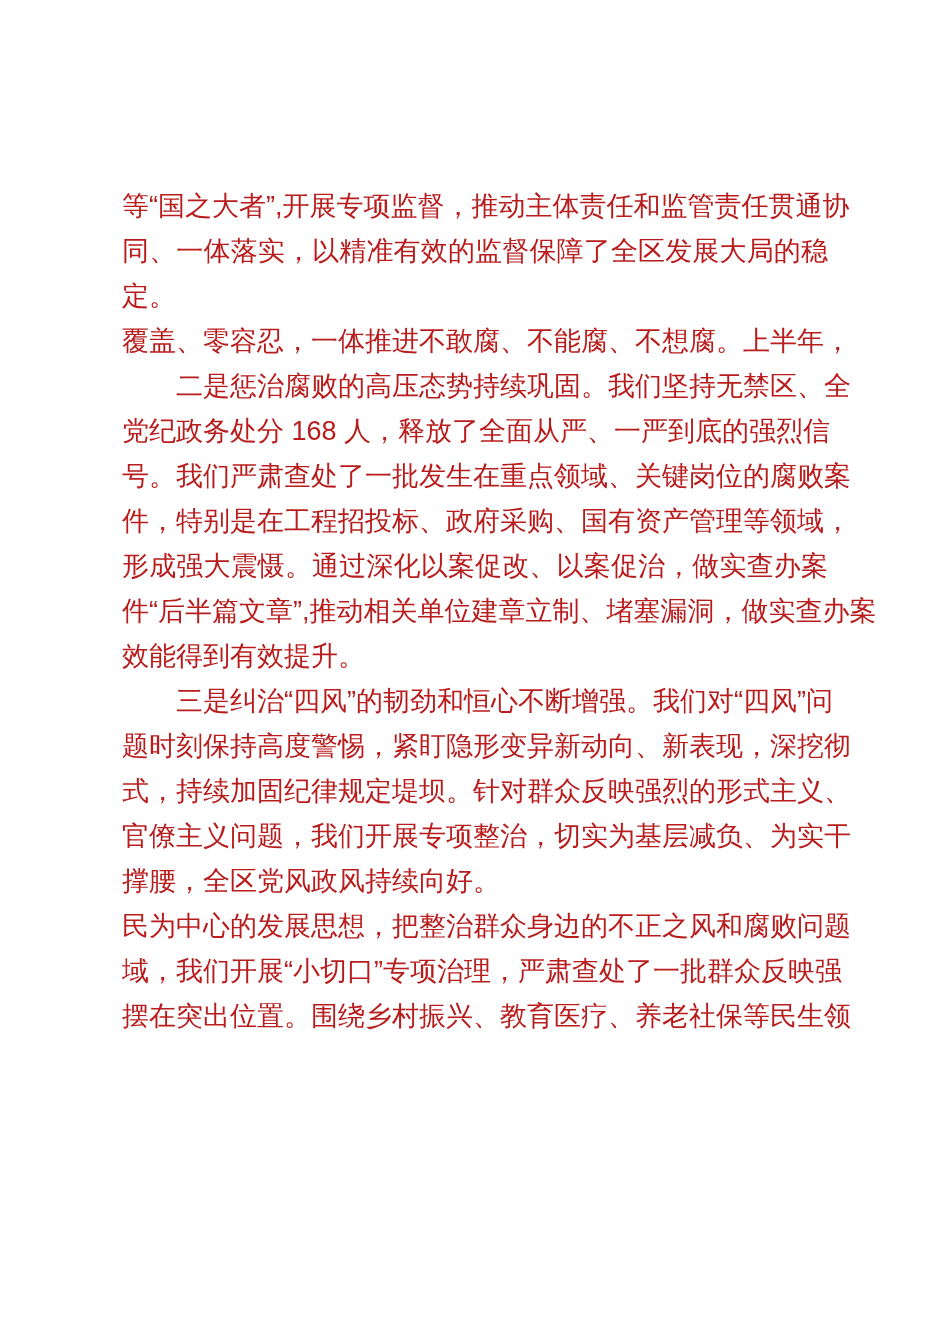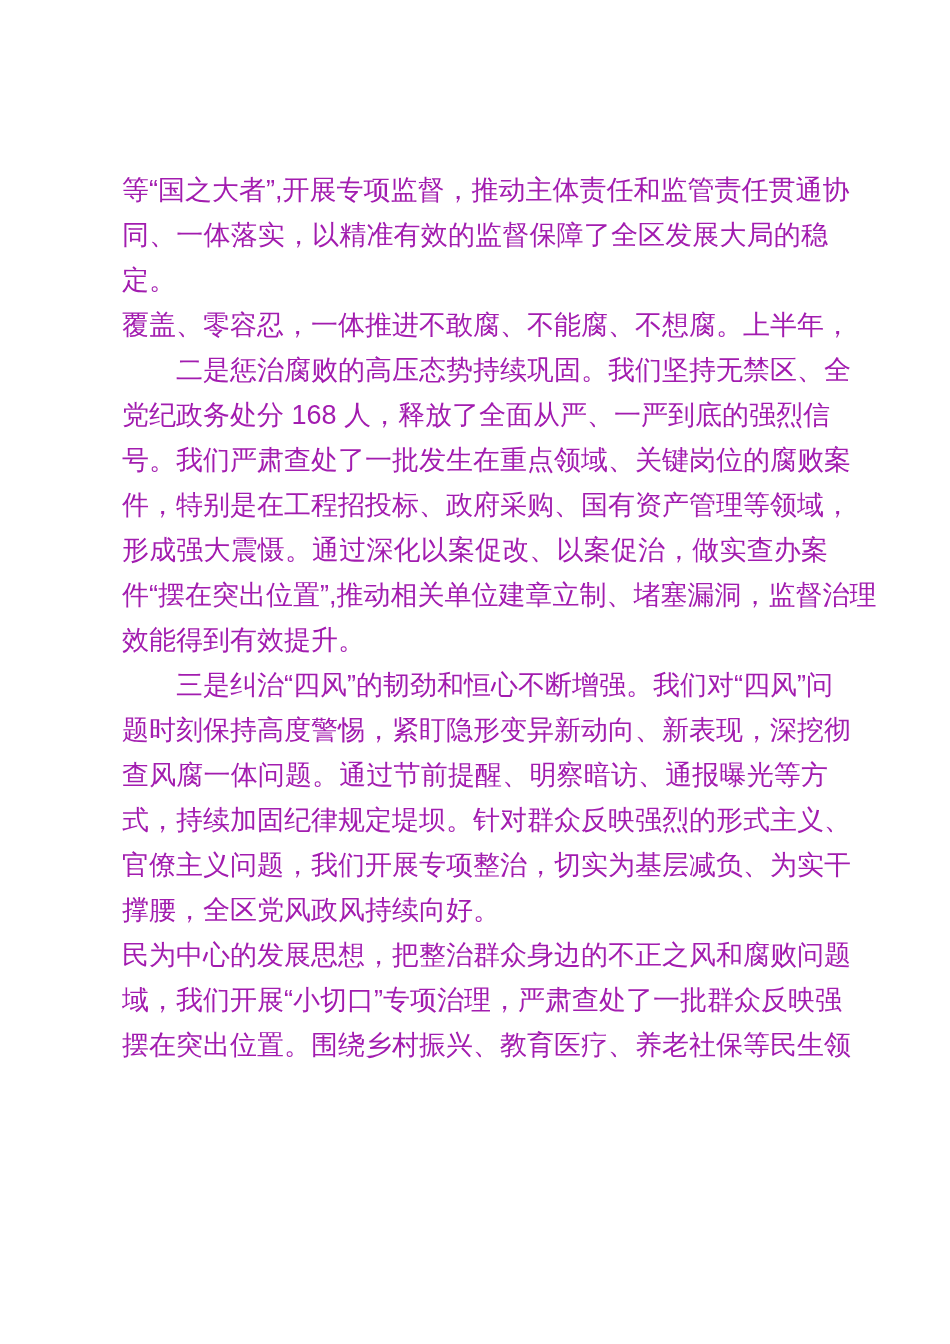--- a/index.html
+++ b/index.html
@@ -15,23 +15,23 @@
   .page {
     position: relative;
     width: 950px;
     height: 1344px;
     background: #ffffff;
     overflow: hidden;
   }
   .doc-content {
     position: absolute;
     left: 122px;
-    top: 168px;
+    top: 184px;
     width: 706px;
-    color: #a21caf;
+    color: #b91c1c;
     font-family: "Liberation Sans", "DejaVu Sans", sans-serif;
     font-size: 27px;
     font-weight: 500;
   }
   .line {
     height: 45px;
     line-height: 45px;
     white-space: nowrap;
     overflow: visible;
     text-align: justify;
@@ -53,25 +53,24 @@
   <div class="doc-content" id="doc-content">
       <div class="line">等“国之大者”,开展专项监督，推动主体责任和监管责任贯通协</div>
       <div class="line">同、一体落实，以精准有效的监督保障了全区发展大局的稳</div>
       <div class="line plain">定。</div>
       <div class="line">覆盖、零容忍，一体推进不敢腐、不能腐、不想腐。上半年，</div>
       <div class="line indent">二是惩治腐败的高压态势持续巩固。我们坚持无禁区、全</div>
       <div class="line">党纪政务处分 168 人，释放了全面从严、一严到底的强烈信</div>
       <div class="line">号。我们严肃查处了一批发生在重点领域、关键岗位的腐败案</div>
       <div class="line">件，特别是在工程招投标、政府采购、国有资产管理等领域，</div>
       <div class="line">形成强大震慑。通过深化以案促改、以案促治，做实查办案</div>
-      <div class="line">件“摆在突出位置”,推动相关单位建章立制、堵塞漏洞，监督治理</div>
+      <div class="line">件“后半篇文章”,推动相关单位建章立制、堵塞漏洞，做实查办案</div>
       <div class="line plain">效能得到有效提升。</div>
       <div class="line indent">三是纠治“四风”的韧劲和恒心不断增强。我们对“四风”问</div>
       <div class="line">题时刻保持高度警惕，紧盯隐形变异新动向、新表现，深挖彻</div>
-      <div class="line">查风腐一体问题。通过节前提醒、明察暗访、通报曝光等方</div>
       <div class="line">式，持续加固纪律规定堤坝。针对群众反映强烈的形式主义、</div>
       <div class="line">官僚主义问题，我们开展专项整治，切实为基层减负、为实干</div>
       <div class="line plain">撑腰，全区党风政风持续向好。</div>
       <div class="line">民为中心的发展思想，把整治群众身边的不正之风和腐败问题</div>
       <div class="line">域，我们开展“小切口”专项治理，严肃查处了一批群众反映强</div>
       <div class="line">摆在突出位置。围绕乡村振兴、教育医疗、养老社保等民生领</div>
     </div>
 </div>
 
 </body></html>

